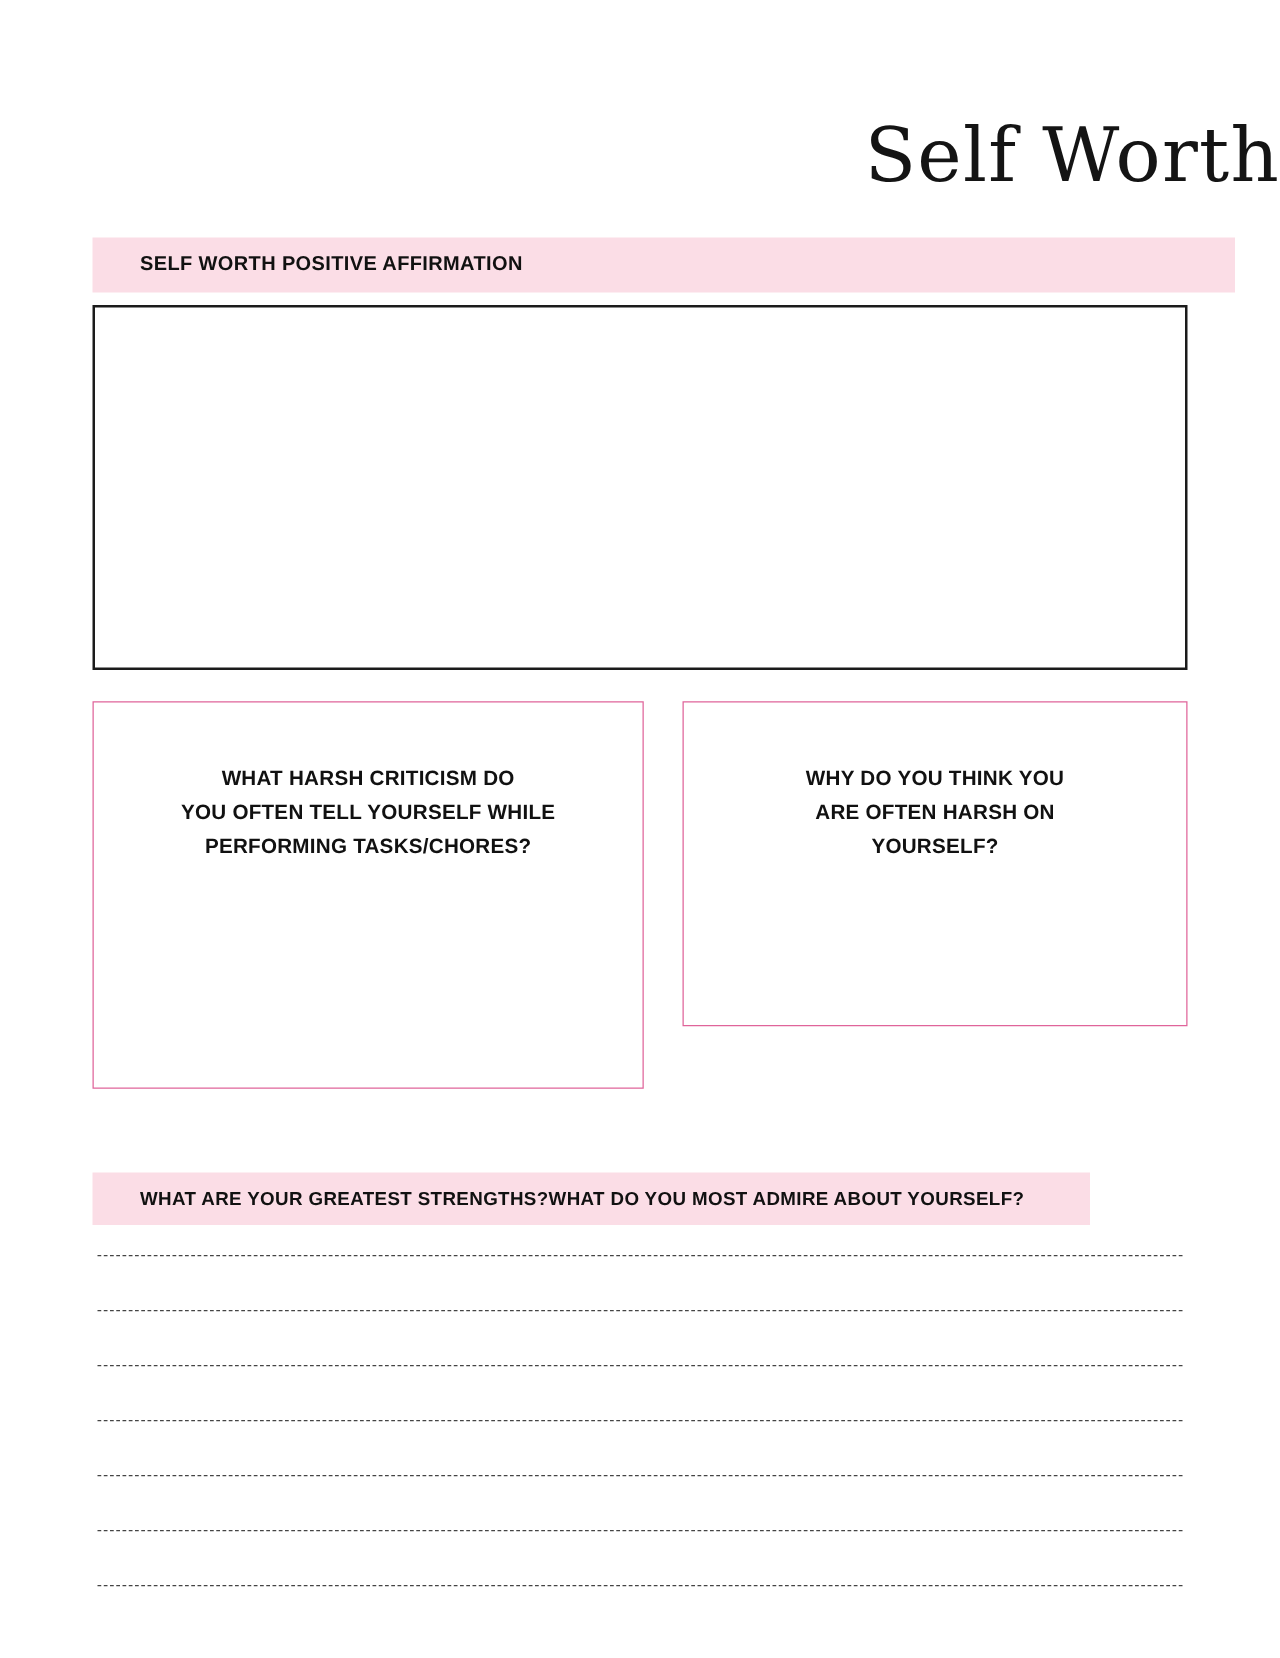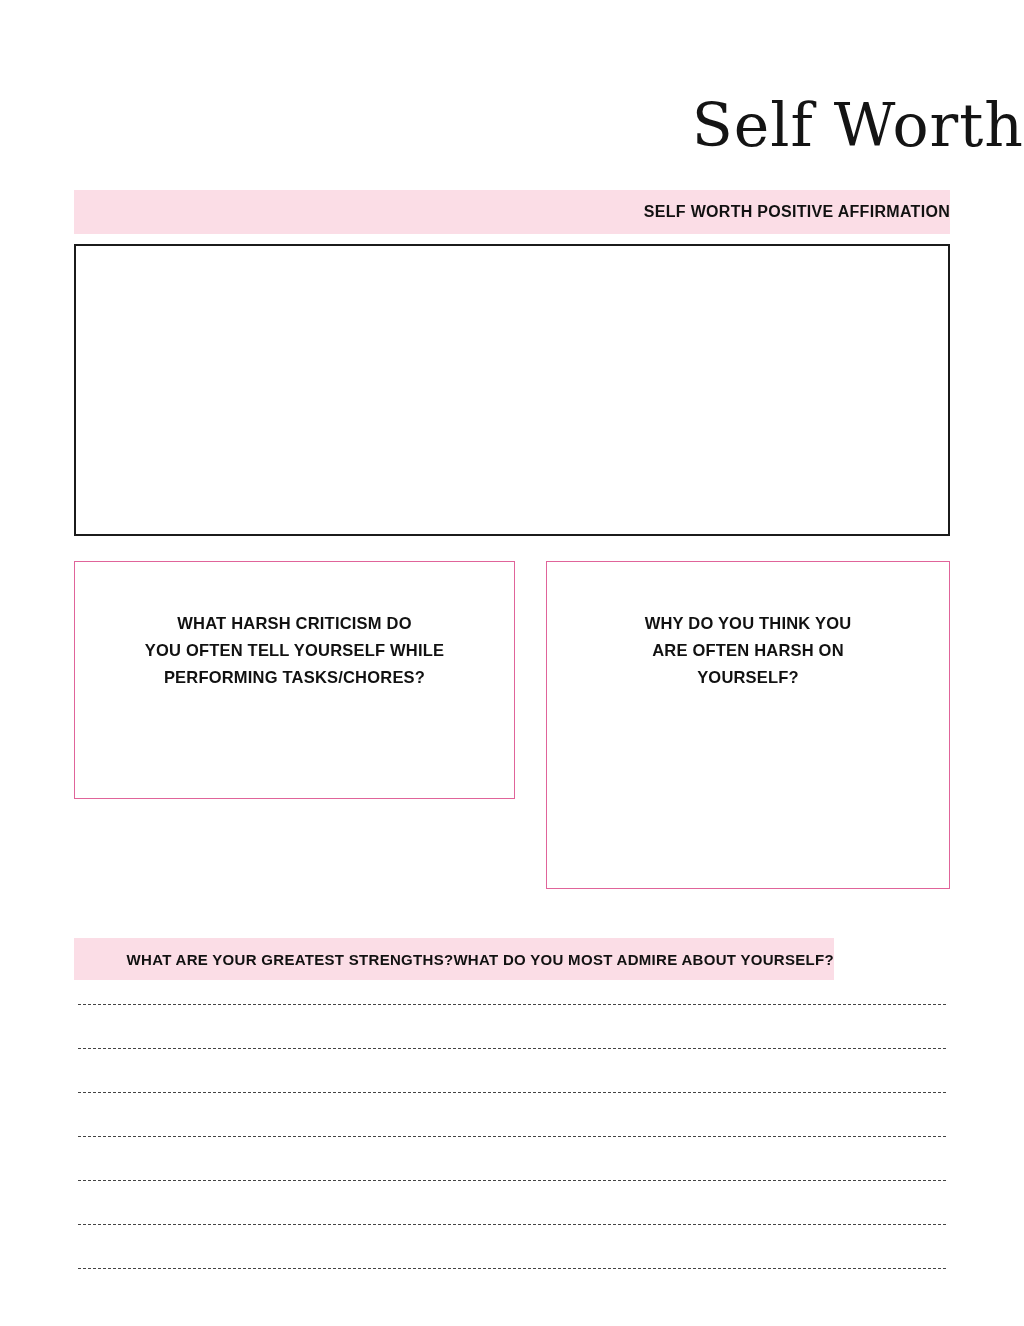--- a/index.html
+++ b/index.html
@@ -35,22 +35,23 @@
     left: 0;
     width: 1024px;
     line-height: 1.1;
   }
 
   .banner {
     position: absolute;
     background: #fbdde6;
     display: flex;
     align-items: center;
-    justify-content: flex-end;
+    justify-content: flex-start;
     text-align: center;
+    padding-left: 38px;
   }
   .banner-text {
     font-size: 16px;
     font-weight: bold;
     letter-spacing: 0.3px;
     color: #111111;
   }
 
   #affirmation-banner {
     left: 74px;
@@ -84,27 +85,27 @@
     text-align: center;
     color: #111111;
     padding: 0 18px;
     letter-spacing: 0.2px;
   }
 
   #question-box-left {
     left: 74px;
     top: 561px;
     width: 441px;
-    height: 238px;
+    height: 310px;
   }
   #question-box-right {
     left: 546px;
     top: 561px;
     width: 404px;
-    height: 328px;
+    height: 260px;
   }
 
   #strengths-banner {
     left: 74px;
     top: 938px;
     width: 760px;
     height: 42px;
   }
   #strengths-banner .banner-text {
     font-size: 15px;

